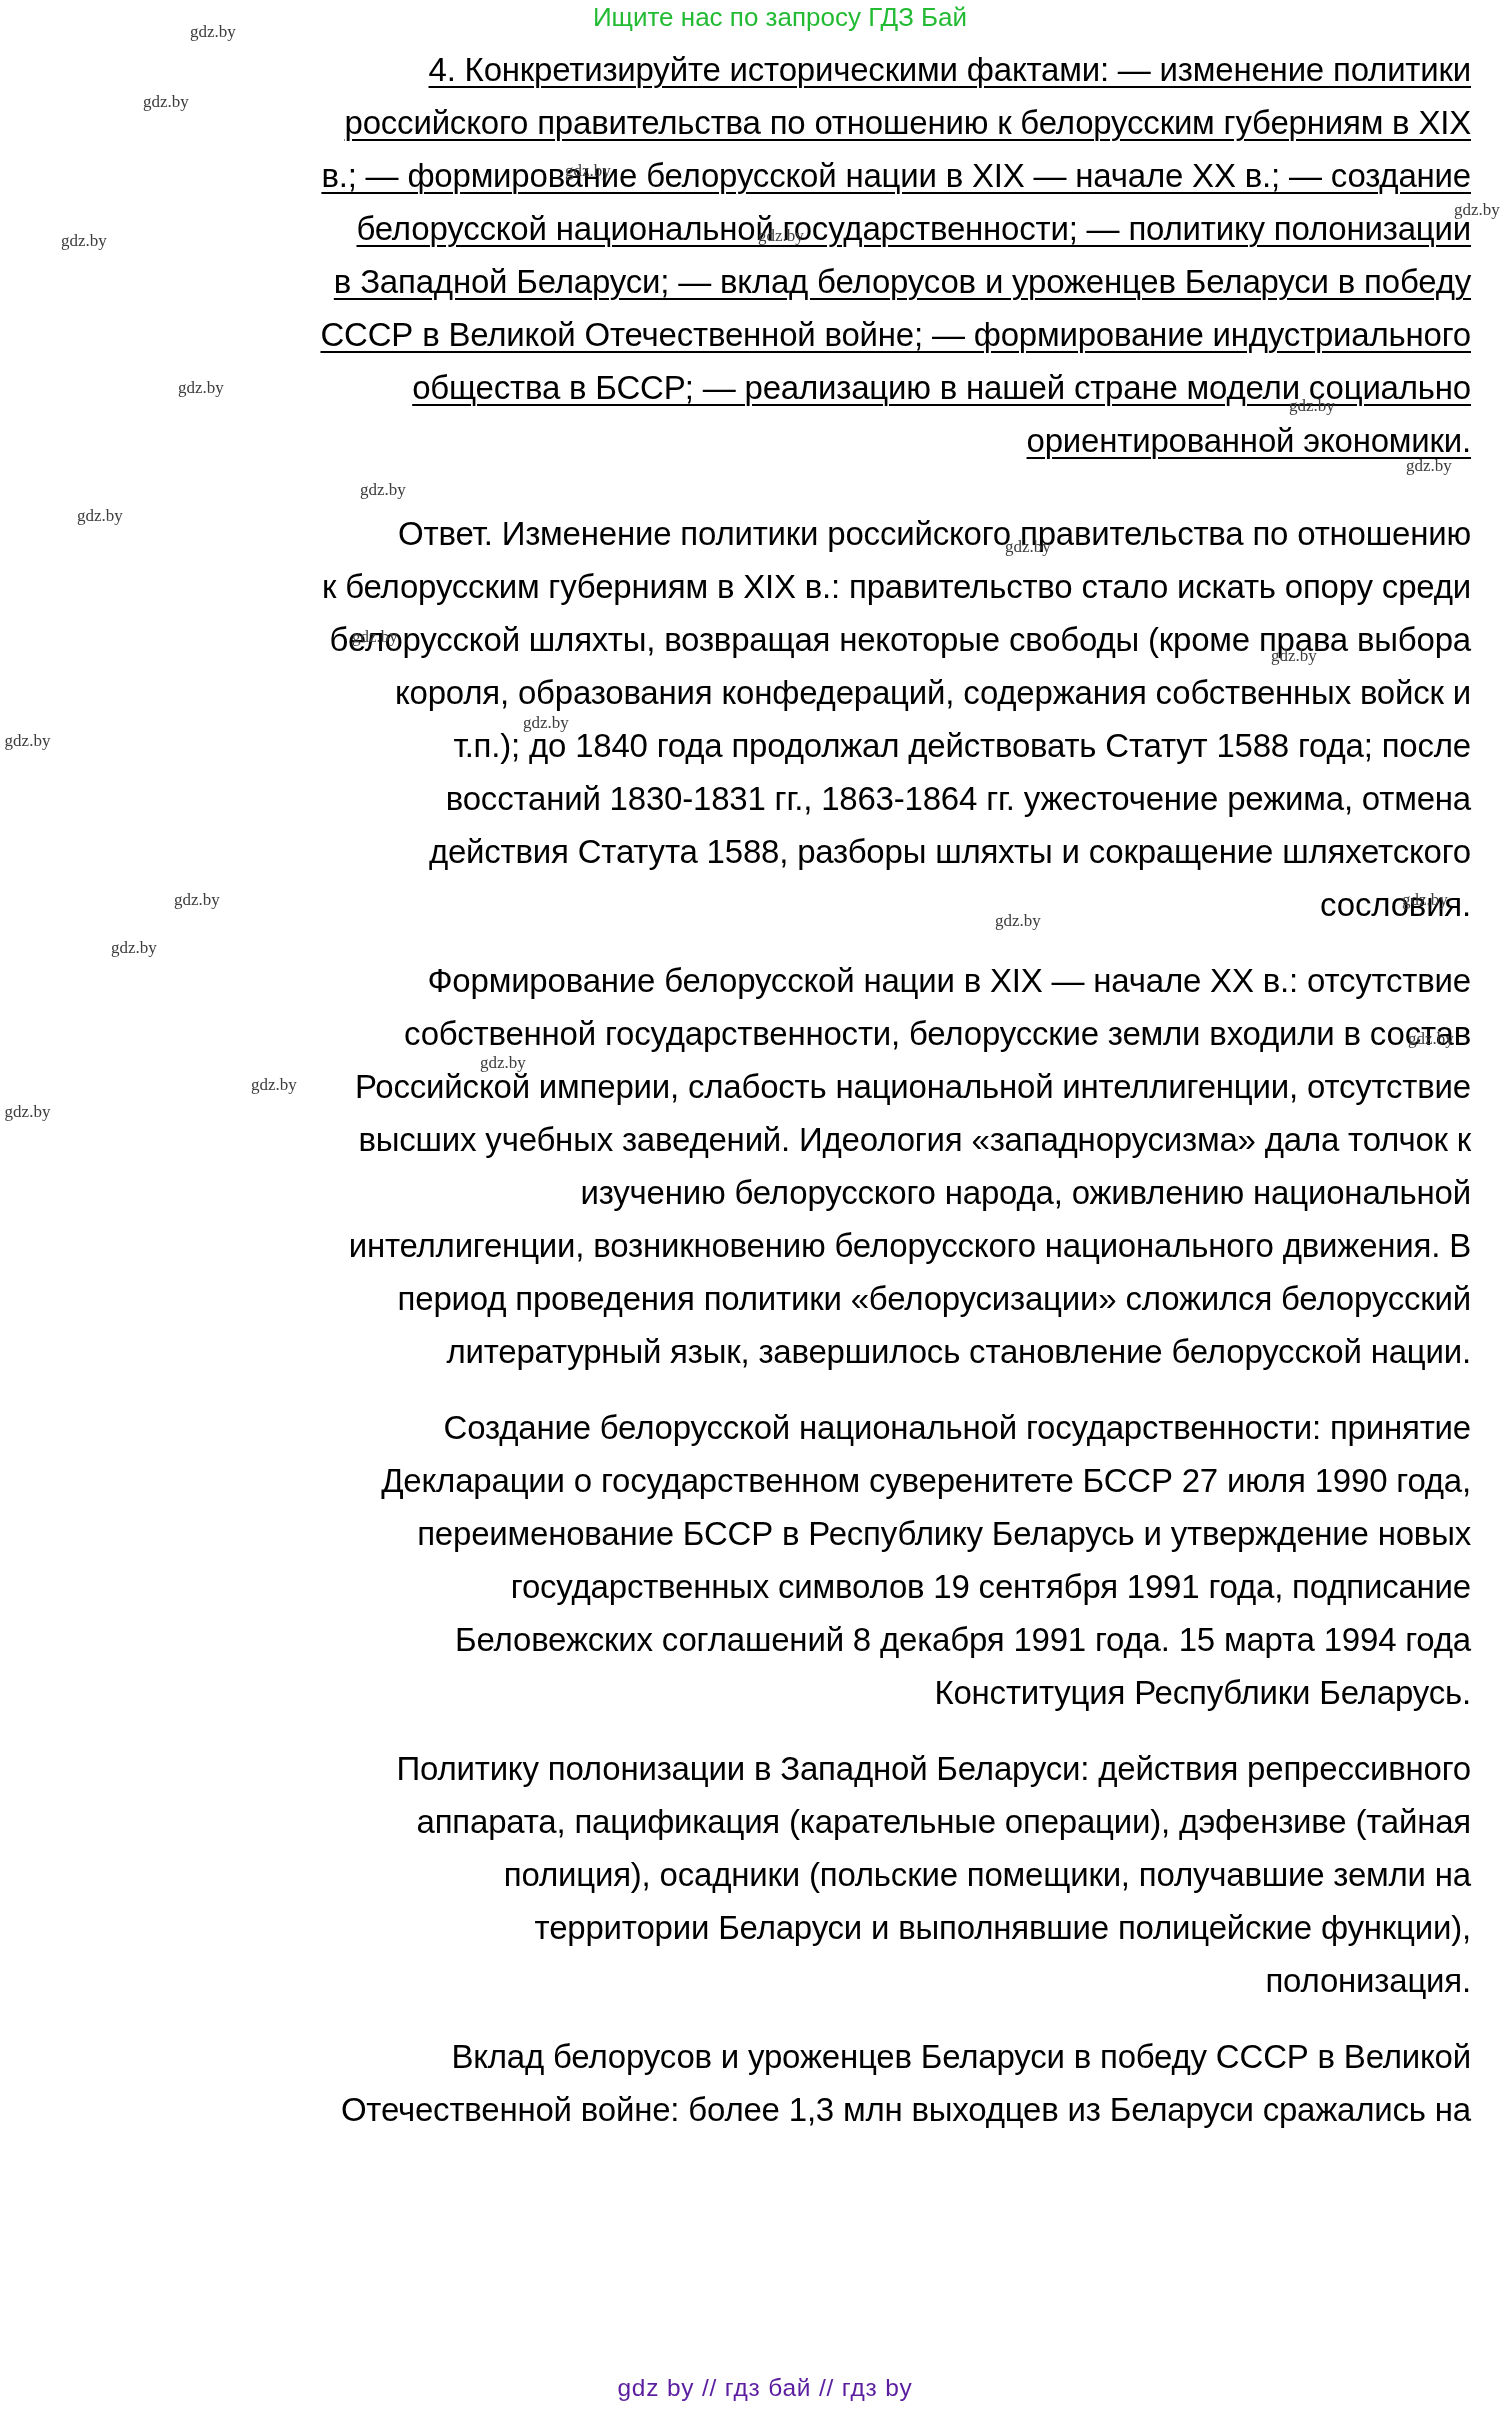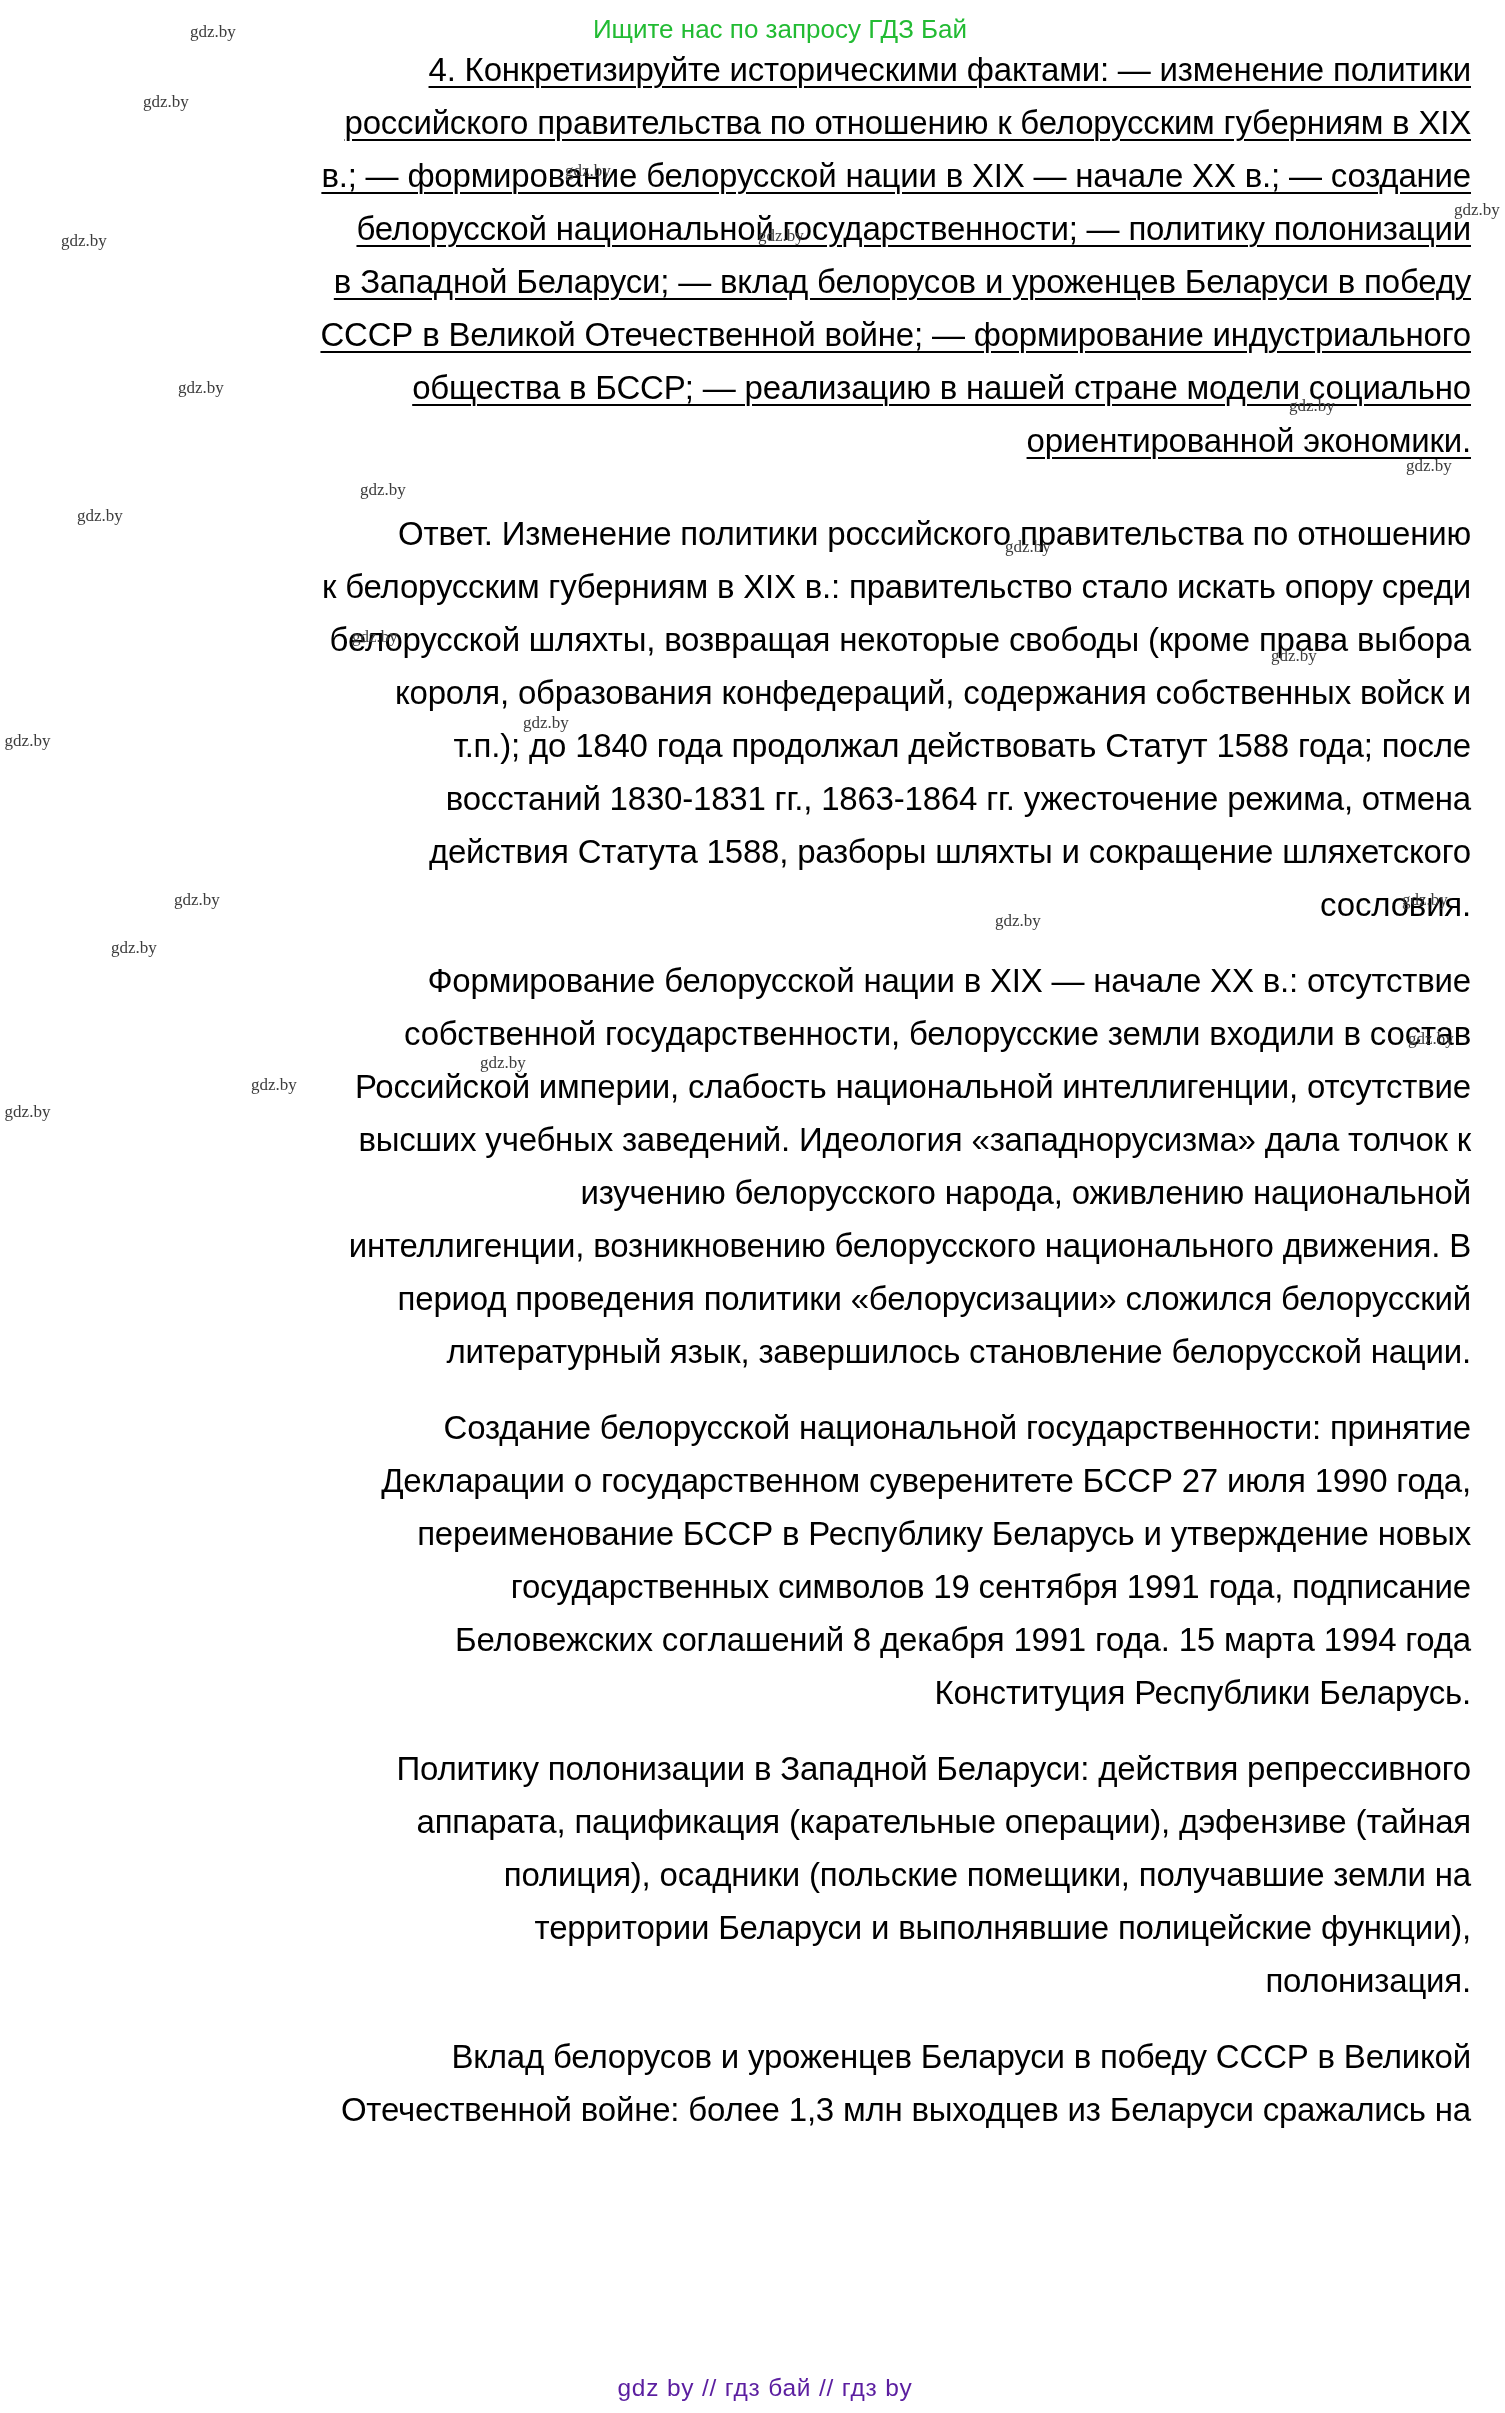--- a/index.html
+++ b/index.html
@@ -31,21 +31,20 @@
     width: 1506px;
     text-align: center;
     font-size: 26px;
     line-height: 31px;
     color: #22bb33;
     font-weight: 400;
     white-space: nowrap;
     letter-spacing: 0px;
     padding-left: 54px;
     box-sizing: border-box;
-    margin-top: 12px;
   }
 
   
   #content {
     position: absolute;
     left: 34px;
     top: 40px;
     width: 1440px;
   }
 

